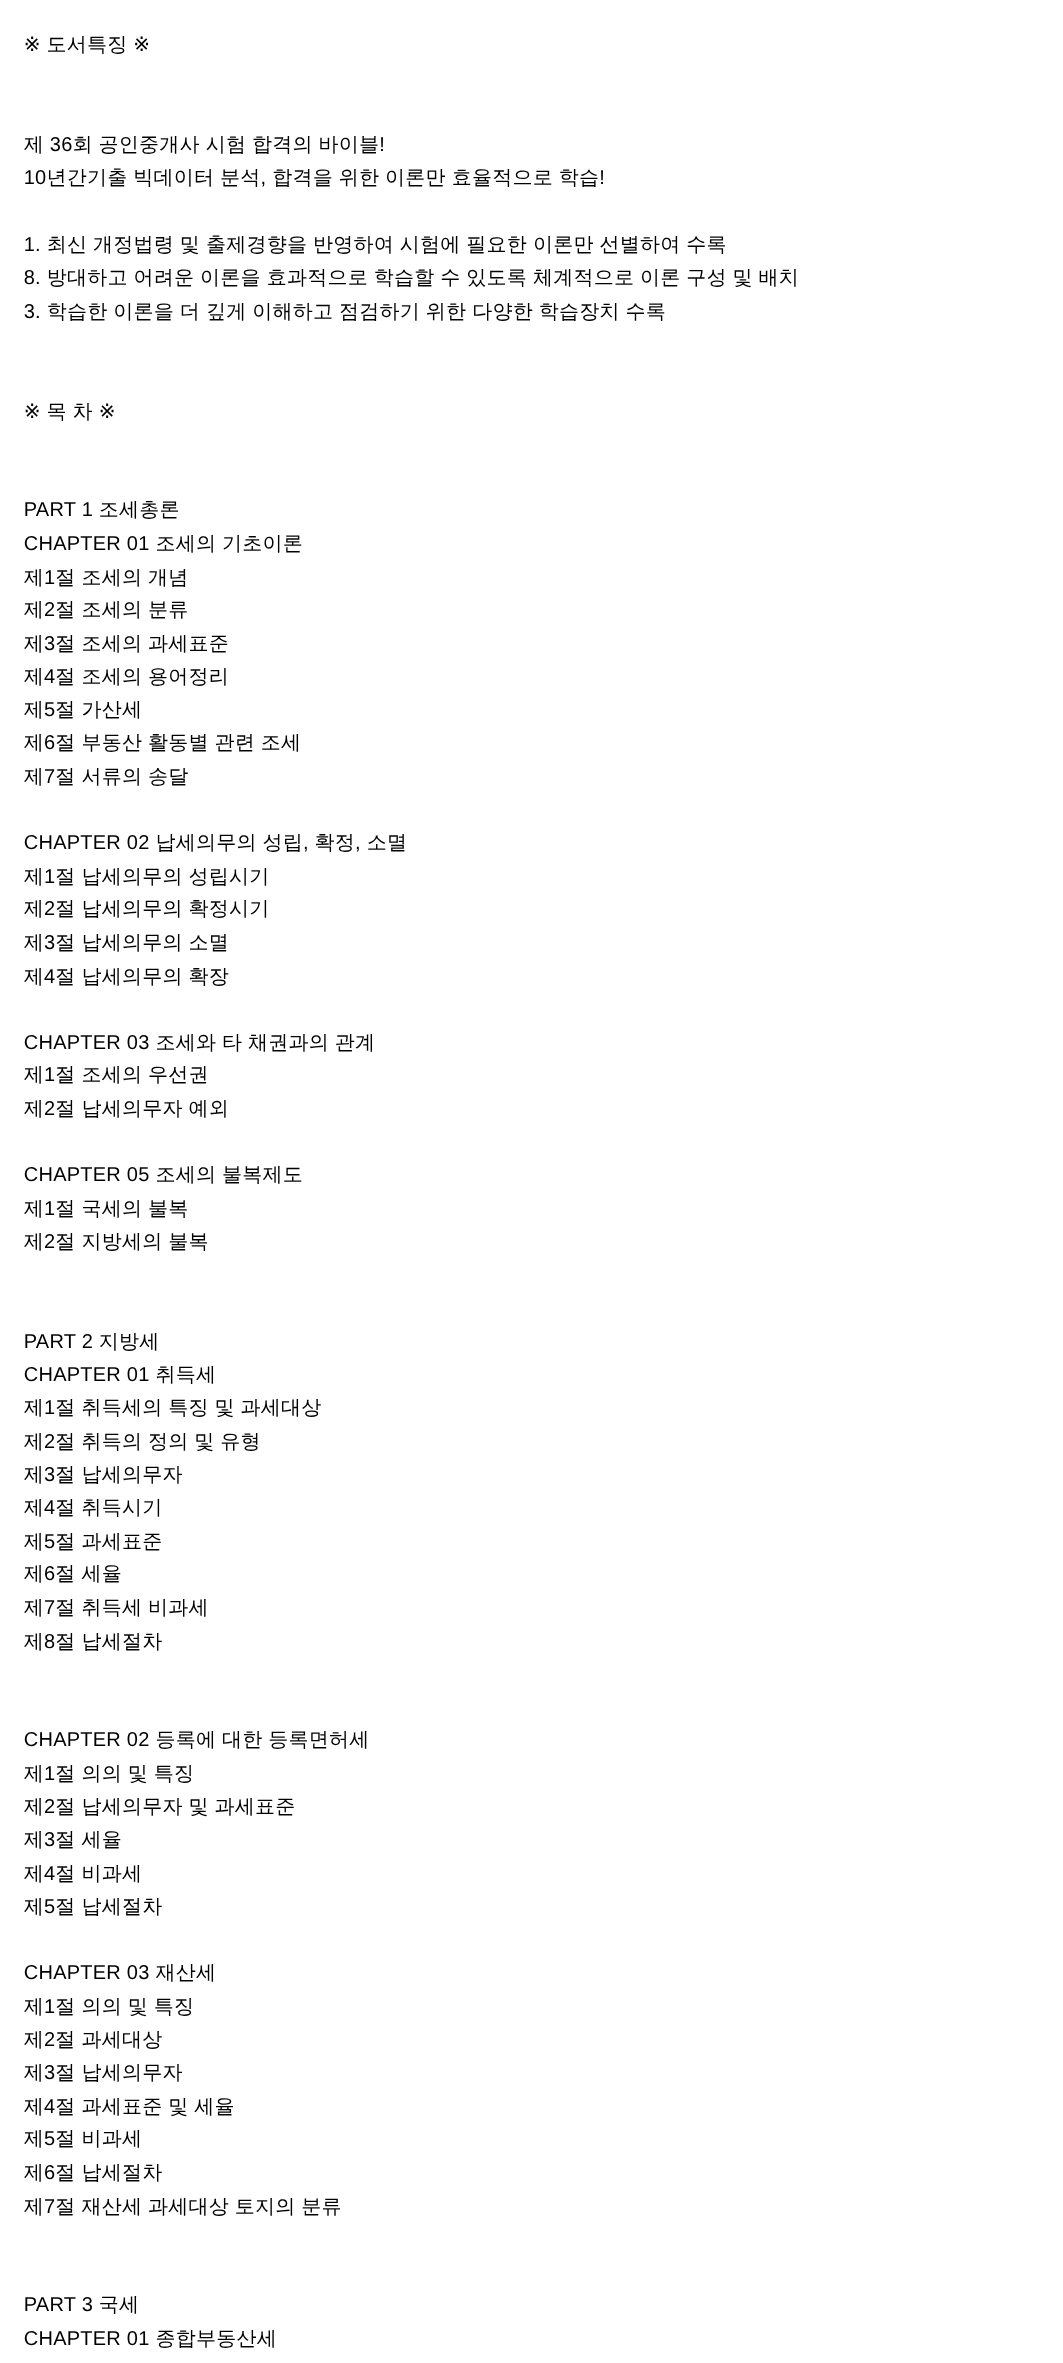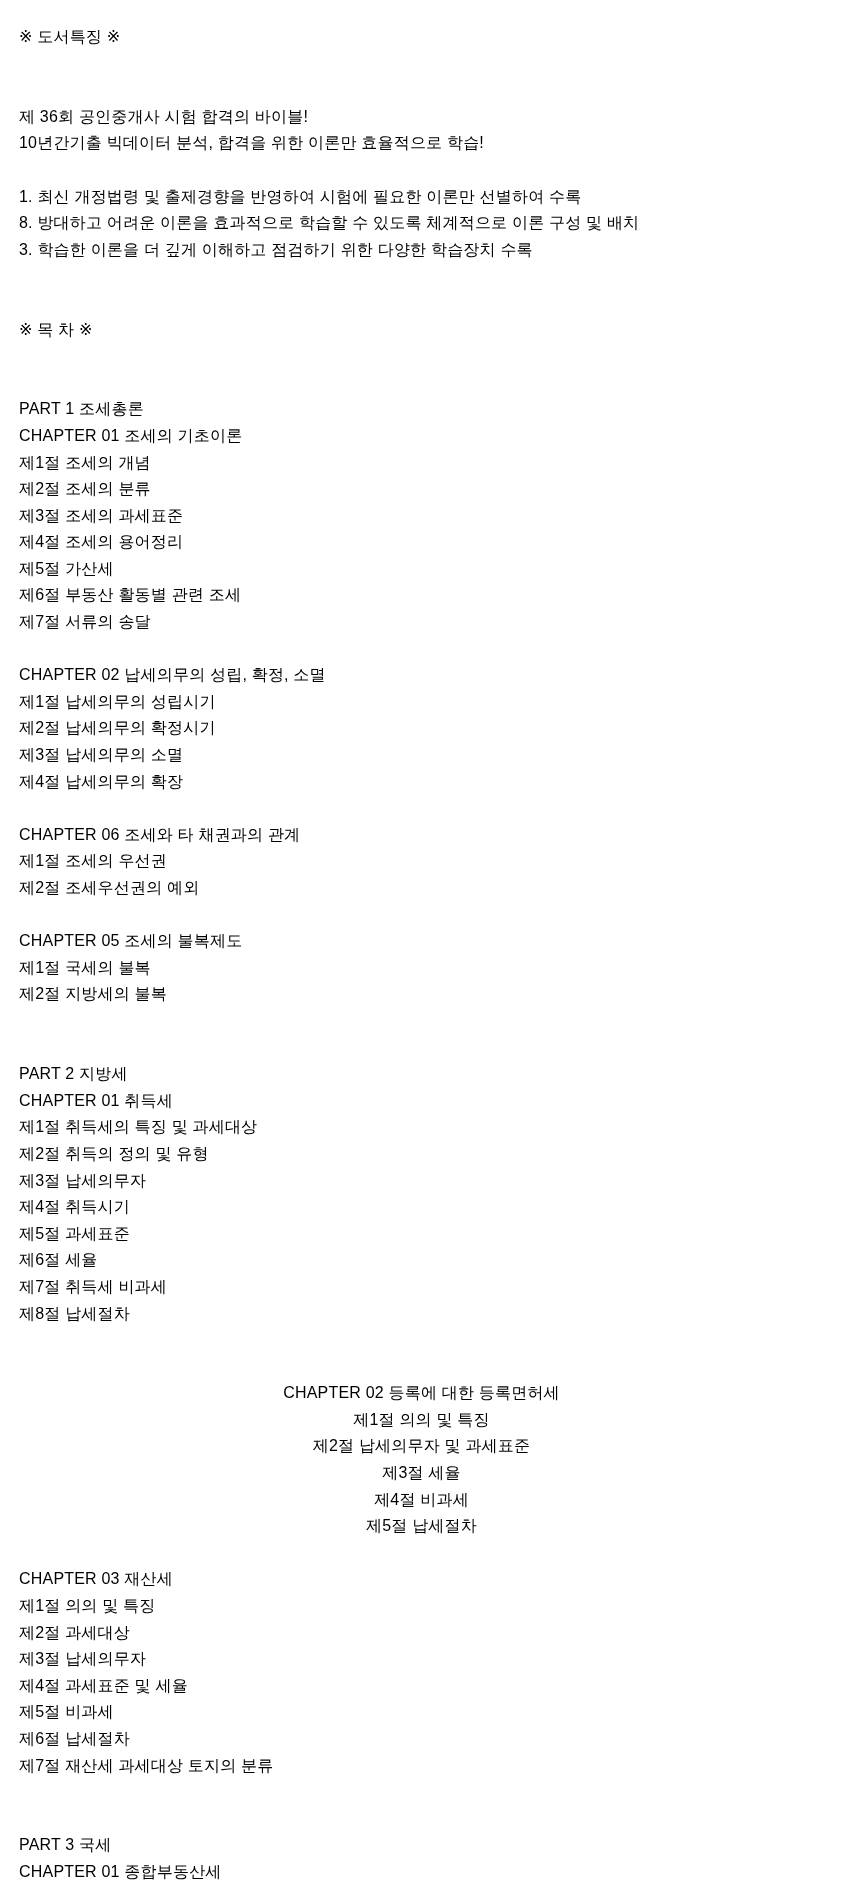--- a/index.html
+++ b/index.html
@@ -25,21 +25,21 @@
     white-space: pre;
     letter-spacing: 0.2px;
   }
   .block { margin: 16px; padding: 0; }
   
   .gap1 { margin-top: 26.6px; }
   
   .gap2 { margin-top: 53.2px; }
   .chapter { margin: 0; padding: 0; }
   .chapter.gap1 { margin-top: 26.6px; }
-  .chapter.gap2 { margin-top: 53.2px; text-align: center; }
+  .chapter.gap2 { margin-top: 53.2px; }
 </style>
 </head>
 <body>
 
 <div class="page">
 
   <section class="block">
     <div class="line">※ 도서특징 ※</div>
   </section>
 
@@ -74,23 +74,23 @@
 
     <div class="chapter gap1">
       <div class="line">CHAPTER 02 납세의무의 성립, 확정, 소멸</div>
       <div class="line">제1절 납세의무의 성립시기</div>
       <div class="line">제2절 납세의무의 확정시기</div>
       <div class="line">제3절 납세의무의 소멸</div>
       <div class="line">제4절 납세의무의 확장</div>
     </div>
 
     <div class="chapter gap1">
-      <div class="line">CHAPTER 06 조세와 타 채권과의 관계</div>
+      <div class="line">CHAPTER 03 조세와 타 채권과의 관계</div>
       <div class="line">제1절 조세의 우선권</div>
-      <div class="line">제2절 조세우선권의 예외</div>
+      <div class="line">제2절 납세의무자 예외</div>
     </div>
 
     <div class="chapter gap1">
       <div class="line">CHAPTER 05 조세의 불복제도</div>
       <div class="line">제1절 국세의 불복</div>
       <div class="line">제2절 지방세의 불복</div>
     </div>
   </section>
 
   <section class="block gap2">

